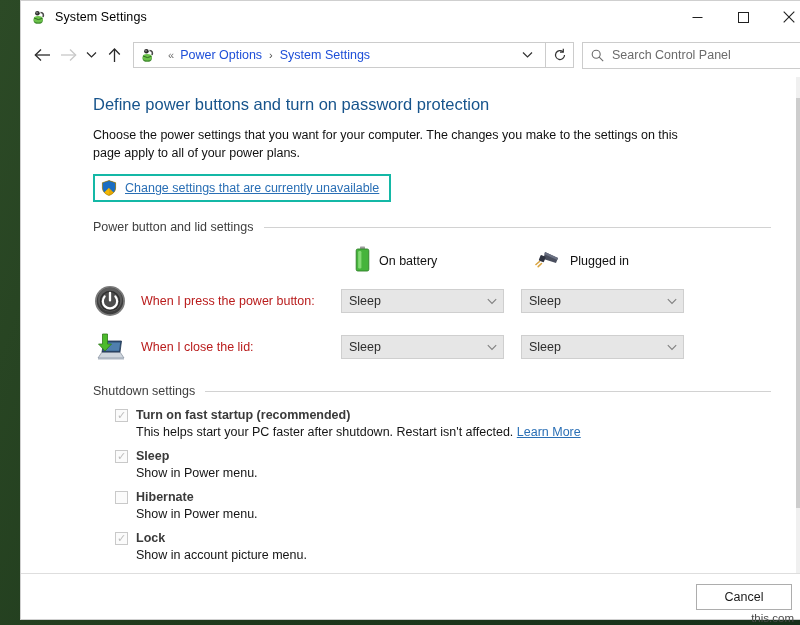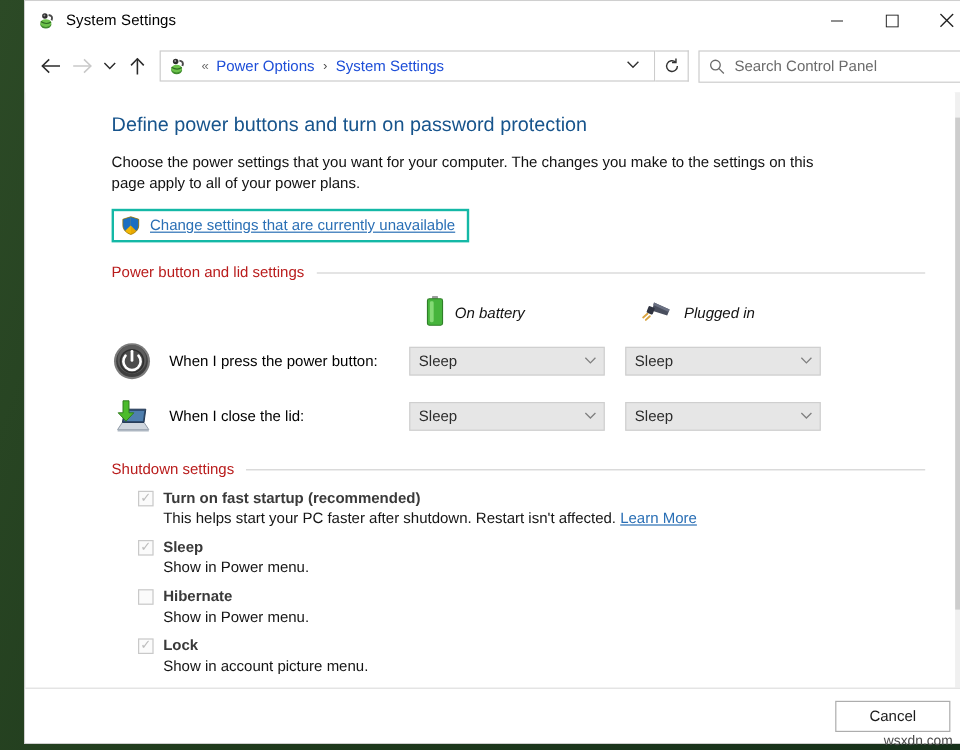--- a/index.html
+++ b/index.html
@@ -135,47 +135,47 @@
     margin: 2px 0 16px 0;
   }
   #uac-box .shield { width: 16px; height: 16px; margin-right: 8px; flex:0 0 auto; }
   #uac-link {
     font-size: 12.5px; color: #2a6fb5;
     text-decoration: underline;
   }
 
   .section-head {
     display: flex; align-items: center;
-    font-size: 12.5px; color: #b91c1c;
+    font-size: 12.5px; color: #404040;
     margin: 2px 0 0 0;
   }
   .section-head .rule {
     flex: 1 1 auto; height: 1px; background: #d2d2d2;
     margin-left: 10px;
   }
 
   
   .col-head {
     display: flex; align-items: center;
     margin-top: 14px; height: 26px;
     padding-left: 262px;
   }
   .col-head .col {
     width: 180px; display: flex; align-items: center; gap: 9px;
   }
-  .col-head .col .lbl { font-size: 12.5px; color: #111; font-style: italic; }
+  .col-head .col .lbl { font-size: 12.5px; color: #111; }
 
   
   .setting-row {
     display: flex; align-items: center;
     height: 38px; margin-top: 8px;
   }
   .setting-row .row-icon { width: 34px; height: 34px; flex: 0 0 auto; position: relative; }
   .setting-row .row-label {
-    width: 214px; font-size: 12.5px; color: #000000; padding-left: 14px;
+    width: 214px; font-size: 12.5px; color: #b91c1c; padding-left: 14px;
   }
   .combo {
     width: 163px; height: 24px;
     background: #e6e6e6;
     border: 1px solid #cfcfcf;
     display: flex; align-items: center;
     font-size: 12.5px; color: #2d2d2d;
     padding: 0 6px 0 7px;
     margin-right: 17px;
   }
@@ -497,13 +497,13 @@
       </div>
     </div>
   </div>
 
   <div id="footer">
     <div class="btn secondary">Cancel</div>
   </div>
 
 </div>
 
-<div id="watermark">wsxdn.com</div>
+<div id="watermark">this.com</div>
 
 </body></html>

